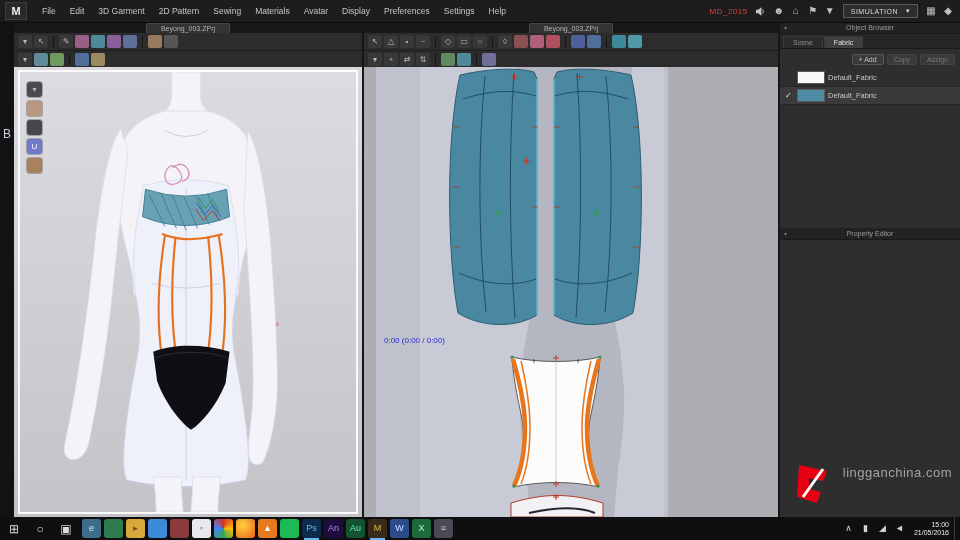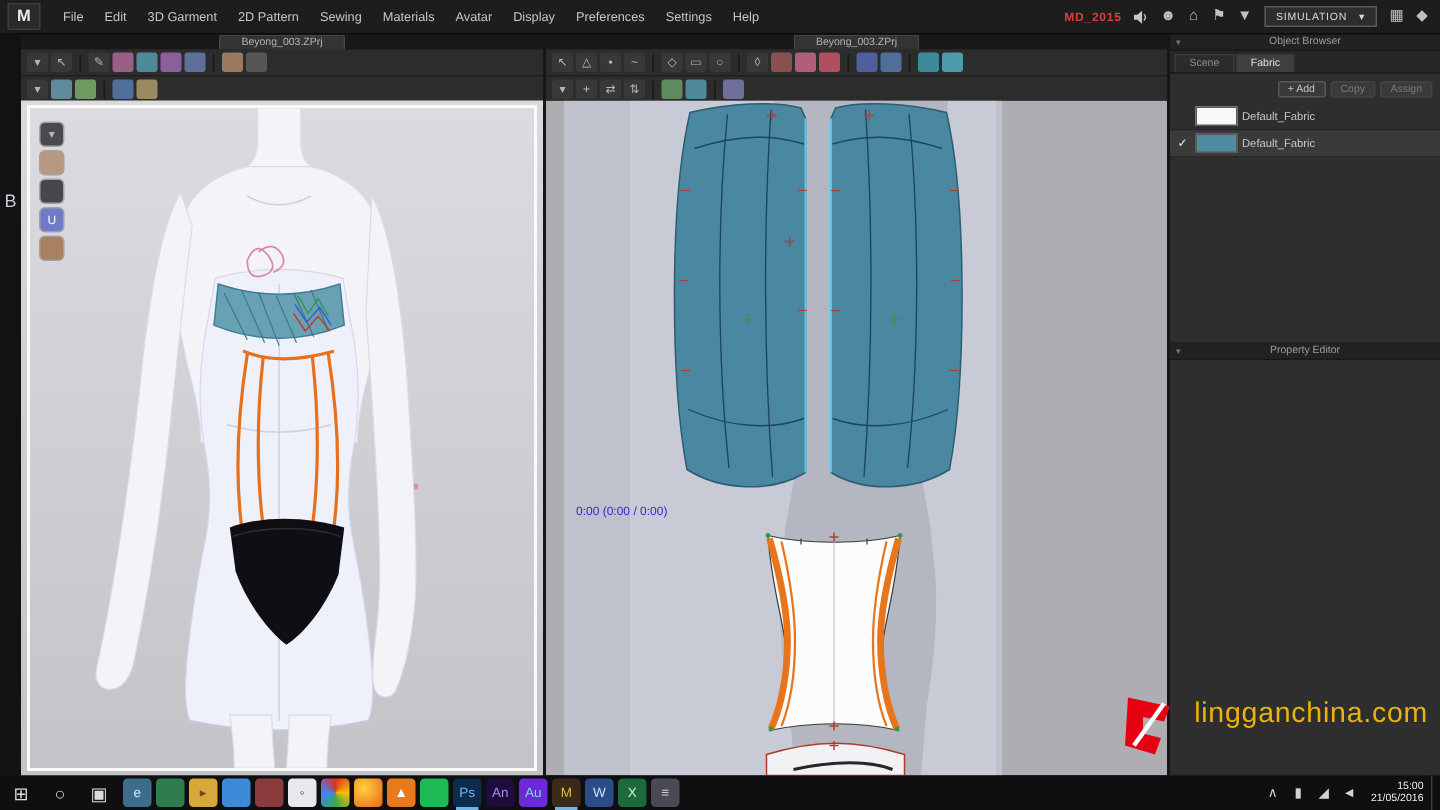--- a/index.html
+++ b/index.html
@@ -5,21 +5,21 @@
   html,body{margin:0;padding:0;background:#000;}
   #screen{position:relative;width:960px;height:540px;background:#1a1a1a;overflow:hidden;
           font-family:"Liberation Sans",sans-serif;-webkit-font-smoothing:antialiased;}
   
   .menubar{position:absolute;top:0;left:0;right:0;height:22px;background:#1d1d1d;
            border-bottom:1px solid #0c0c0c;display:flex;align-items:center;z-index:30;}
   .logo{width:20px;height:16px;margin:0 8px 0 5px;background:#2a2a2a;color:#ececec;font-weight:bold;
         font-size:11px;display:flex;align-items:center;justify-content:center;border:1px solid #3c3c3c;}
   .menu-item{color:#c6c6c6;font-size:8.5px;padding:0 7px;line-height:22px;white-space:nowrap;}
   .menu-right{margin-left:auto;display:flex;align-items:center;gap:7px;padding-right:6px;}
-  .version{color:#d84040;font-size:8px;font-weight:bold;letter-spacing:.5px;}
+  .version{color:#d84040;font-size:8px;font-weight:normal;letter-spacing:.5px;}
   .menubar .ticon{background:transparent;color:#c0c0c0;font-size:10px;width:12px;height:14px;}
   .sim-btn{border:1px solid #5a5a5a;background:#2d2d2d;color:#dadada;font-size:7px;
            padding:2px 7px;display:flex;gap:8px;align-items:center;letter-spacing:.5px;}
   
   .ticon{width:14px;height:13px;background:#3a3a3a;border-radius:2px;color:#b8b8b8;font-size:8px;
          display:flex;align-items:center;justify-content:center;flex:none;line-height:1;}
   .tsep{width:1px;height:12px;background:#171717;margin:0 3px;flex:none;}
   .tabbar{height:11px;background:#181818;display:flex;justify-content:center;align-items:flex-end;}
   .tab{background:#333;color:#b2b2b2;font-size:7px;padding:1px 14px 1px 14px;border:1px solid #454545;
        border-bottom:none;border-radius:2px 2px 0 0;white-space:nowrap;}
@@ -63,21 +63,21 @@
   .taskbar .ticon{width:19px;height:19px;font-size:9px;border-radius:3px;position:relative;}
   .ticon.open::after{content:"";position:absolute;left:2px;right:2px;bottom:-2px;height:2px;background:#6ab6f0;}
   .tray{margin-left:auto;display:flex;align-items:center;gap:4px;padding-right:3px;}
   .tray .ticon{background:transparent;color:#d2d2d2;font-size:9px;width:13px;height:16px;}
   .clock{text-align:right;color:#ececec;font-size:7px;line-height:8px;padding:0 3px;}
   .show-desktop{width:5px;height:23px;border-left:1px solid #3a3a3a;}
   
   .watermark{position:absolute;right:8px;bottom:32px;display:flex;align-items:flex-start;gap:10px;z-index:35;}
   .wm-cn{font-size:30px;font-weight:bold;color:#e60012;letter-spacing:3px;line-height:1;
          text-shadow:0 0 2px rgba(255,255,255,.85);}
-  .wm-en{font-size:19px;color:#eab308;margin-top:3px;letter-spacing:.5px;}
+  .wm-en{font-size:13px;color:#a3a3a3;margin-top:3px;letter-spacing:.5px;}
 </style>
 </head>
 <body>
 
 <div id="screen">
 
   <div class="menubar">
     <div class="logo">M</div>
     <span class="menu-item">File</span>
     <span class="menu-item">Edit</span>
@@ -385,21 +385,21 @@
         <span class="ticon" style="background: rgb(216, 168, 60); color: rgb(109, 79, 28);">▸</span>
         <span class="ticon" style="background: rgb(60, 138, 216);"></span>
         <span class="ticon" style="background: rgb(138, 60, 60);"></span>
         <span class="ticon" style="background: rgb(232, 232, 238); color: rgb(51, 51, 51);">◦</span>
         <span class="ticon" style="background: conic-gradient(rgb(217, 48, 37), rgb(251, 188, 4), rgb(52, 168, 83), rgb(66, 133, 244), rgb(217, 48, 37));"></span>
         <span class="ticon" style="background: radial-gradient(circle at 35% 35%, rgb(255, 210, 60), rgb(232, 100, 28));"></span>
         <span class="ticon" style="background: rgb(232, 122, 30); color: rgb(255, 255, 255);">▲</span>
         <span class="ticon" style="background: rgb(29, 185, 84);"></span>
         <span class="ticon open" style="background: rgb(13, 43, 77); color: rgb(106, 182, 240);">Ps</span>
         <span class="ticon" style="background: rgb(29, 13, 61); color: rgb(176, 138, 232);">An</span>
-        <span class="ticon" style="background: #6d28d9; color: rgb(106, 232, 200);">Au</span>
+        <span class="ticon" style="background: #14532d; color: rgb(106, 232, 200);">Au</span>
         <span class="ticon open" style="background: rgb(58, 42, 26); color: rgb(232, 182, 76);">M</span>
         <span class="ticon" style="background: rgb(42, 77, 138); color: rgb(207, 224, 255);">W</span>
         <span class="ticon" style="background: rgb(29, 107, 60); color: rgb(200, 240, 216);">X</span>
         <span class="ticon" style="background: rgb(74, 74, 85); color: rgb(204, 204, 204);">≡</span>
       </div>
     <div class="tray">
         <span class="ticon">∧</span>
         <span class="ticon">▮</span>
         <span class="ticon">◢</span>
         <span class="ticon">◄</span>

